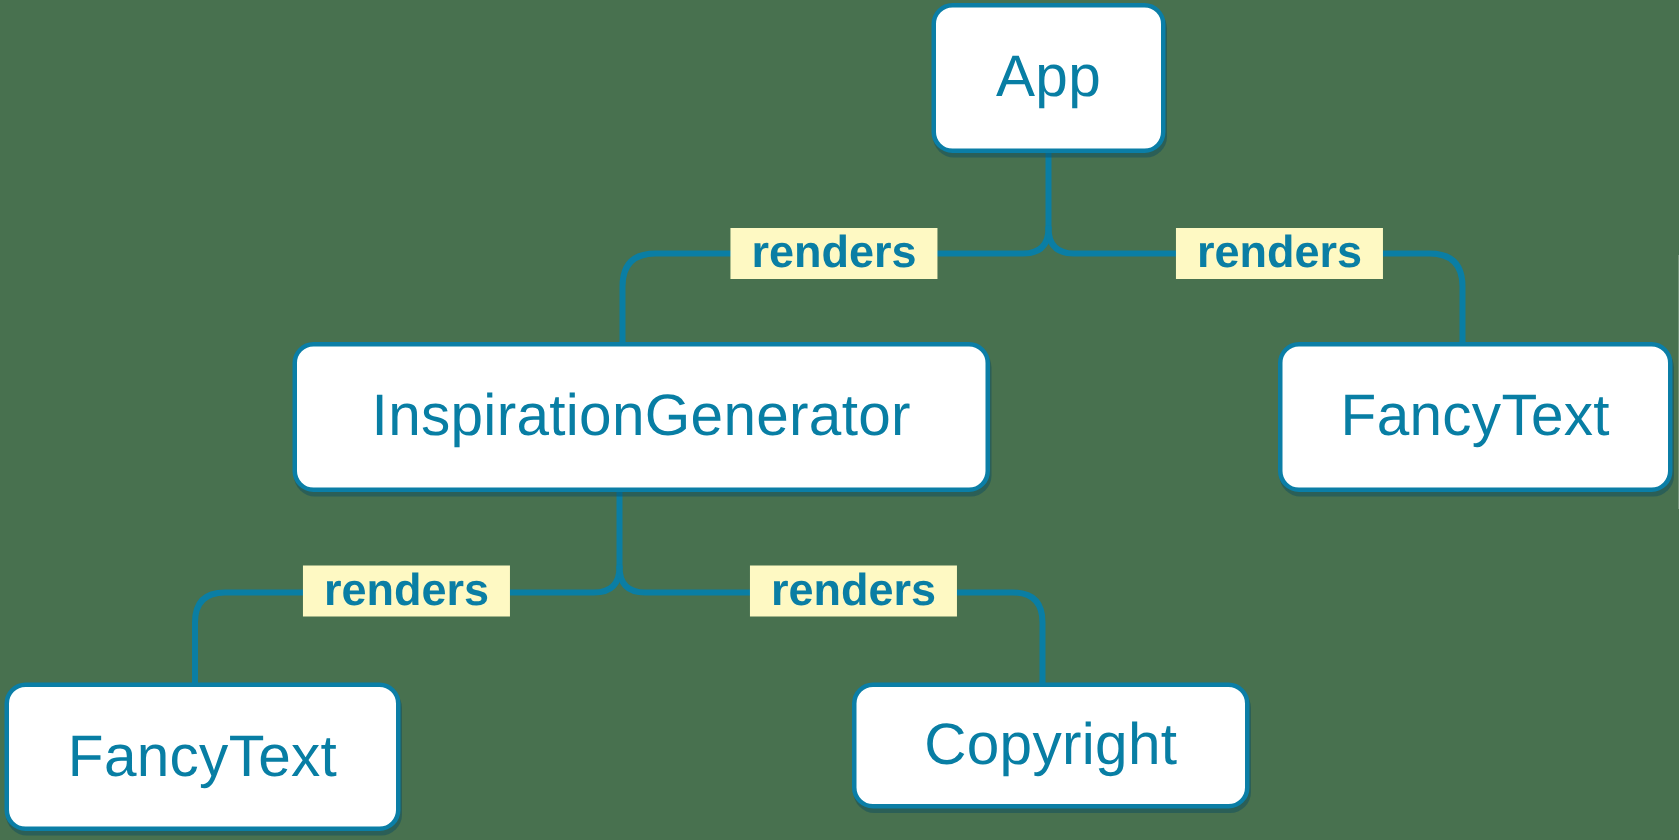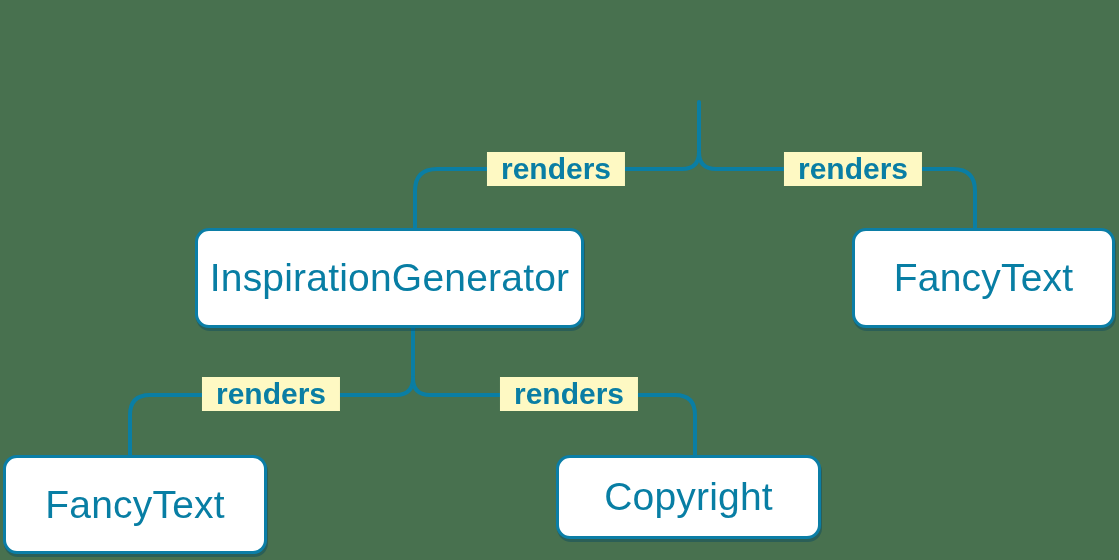--- a/index.html
+++ b/index.html
@@ -39,24 +39,24 @@
     align-items: center;
     justify-content: center;
     box-sizing: border-box;
     color: #087ea4;
     font-size: 39px;
     font-weight: 500;
     letter-spacing: 0.2px;
     white-space: nowrap;
   }
   .node-app            { left: 621px; top: 2px;   width: 156px; height: 100px; }
-  .node-inspiration    { left: 195px; top: 228px; width: 389px; height: 100px; }
+  .node-inspiration    { left: 195px; top: 228px; width: 465px; height: 100px; }
   .node-fancy-top      { left: 852px; top: 228px; width: 263px; height: 100px; }
   .node-fancy-bottom   { left: 3px;   top: 455px; width: 264px; height: 99px;  }
-  .node-copyright      { left: 556px; top: 455px; width: 265px; height: 84px; }
+  .node-copyright      { left: 568px; top: 455px; width: 265px; height: 84px; }
   .edge-label {
     position: absolute;
     z-index: 3;
     transform: translate(-50%, -50%);
     background: #fef9c3;
     color: #0a7ea4;
     font-size: 30px;
     font-weight: 700;
     padding: 0 14px;
     white-space: nowrap;
@@ -75,20 +75,23 @@
 
     <path d="M699 102 V152"></path>
     <path d="M699 152 Q699 169 682 169 H437 Q415 169 415 191 V228"></path>
     <path d="M699 152 Q699 169 716 169 H953 Q975 169 975 191 V228"></path>
 
     <path d="M413 328 V378"></path>
     <path d="M413 378 Q413 395 396 395 H150 Q130 395 130 415 V455"></path>
     <path d="M413 378 Q413 395 430 395 H675 Q695 395 695 415 V455"></path>
   </svg>
 
+  <div class="node node-app">
+    <span>App</span>
+  </div>
 
   <div class="node node-inspiration">
     <span>InspirationGenerator</span>
   </div>
 
   <div class="node node-fancy-top">
     <span>FancyText</span>
   </div>
 
   <div class="node node-fancy-bottom">

